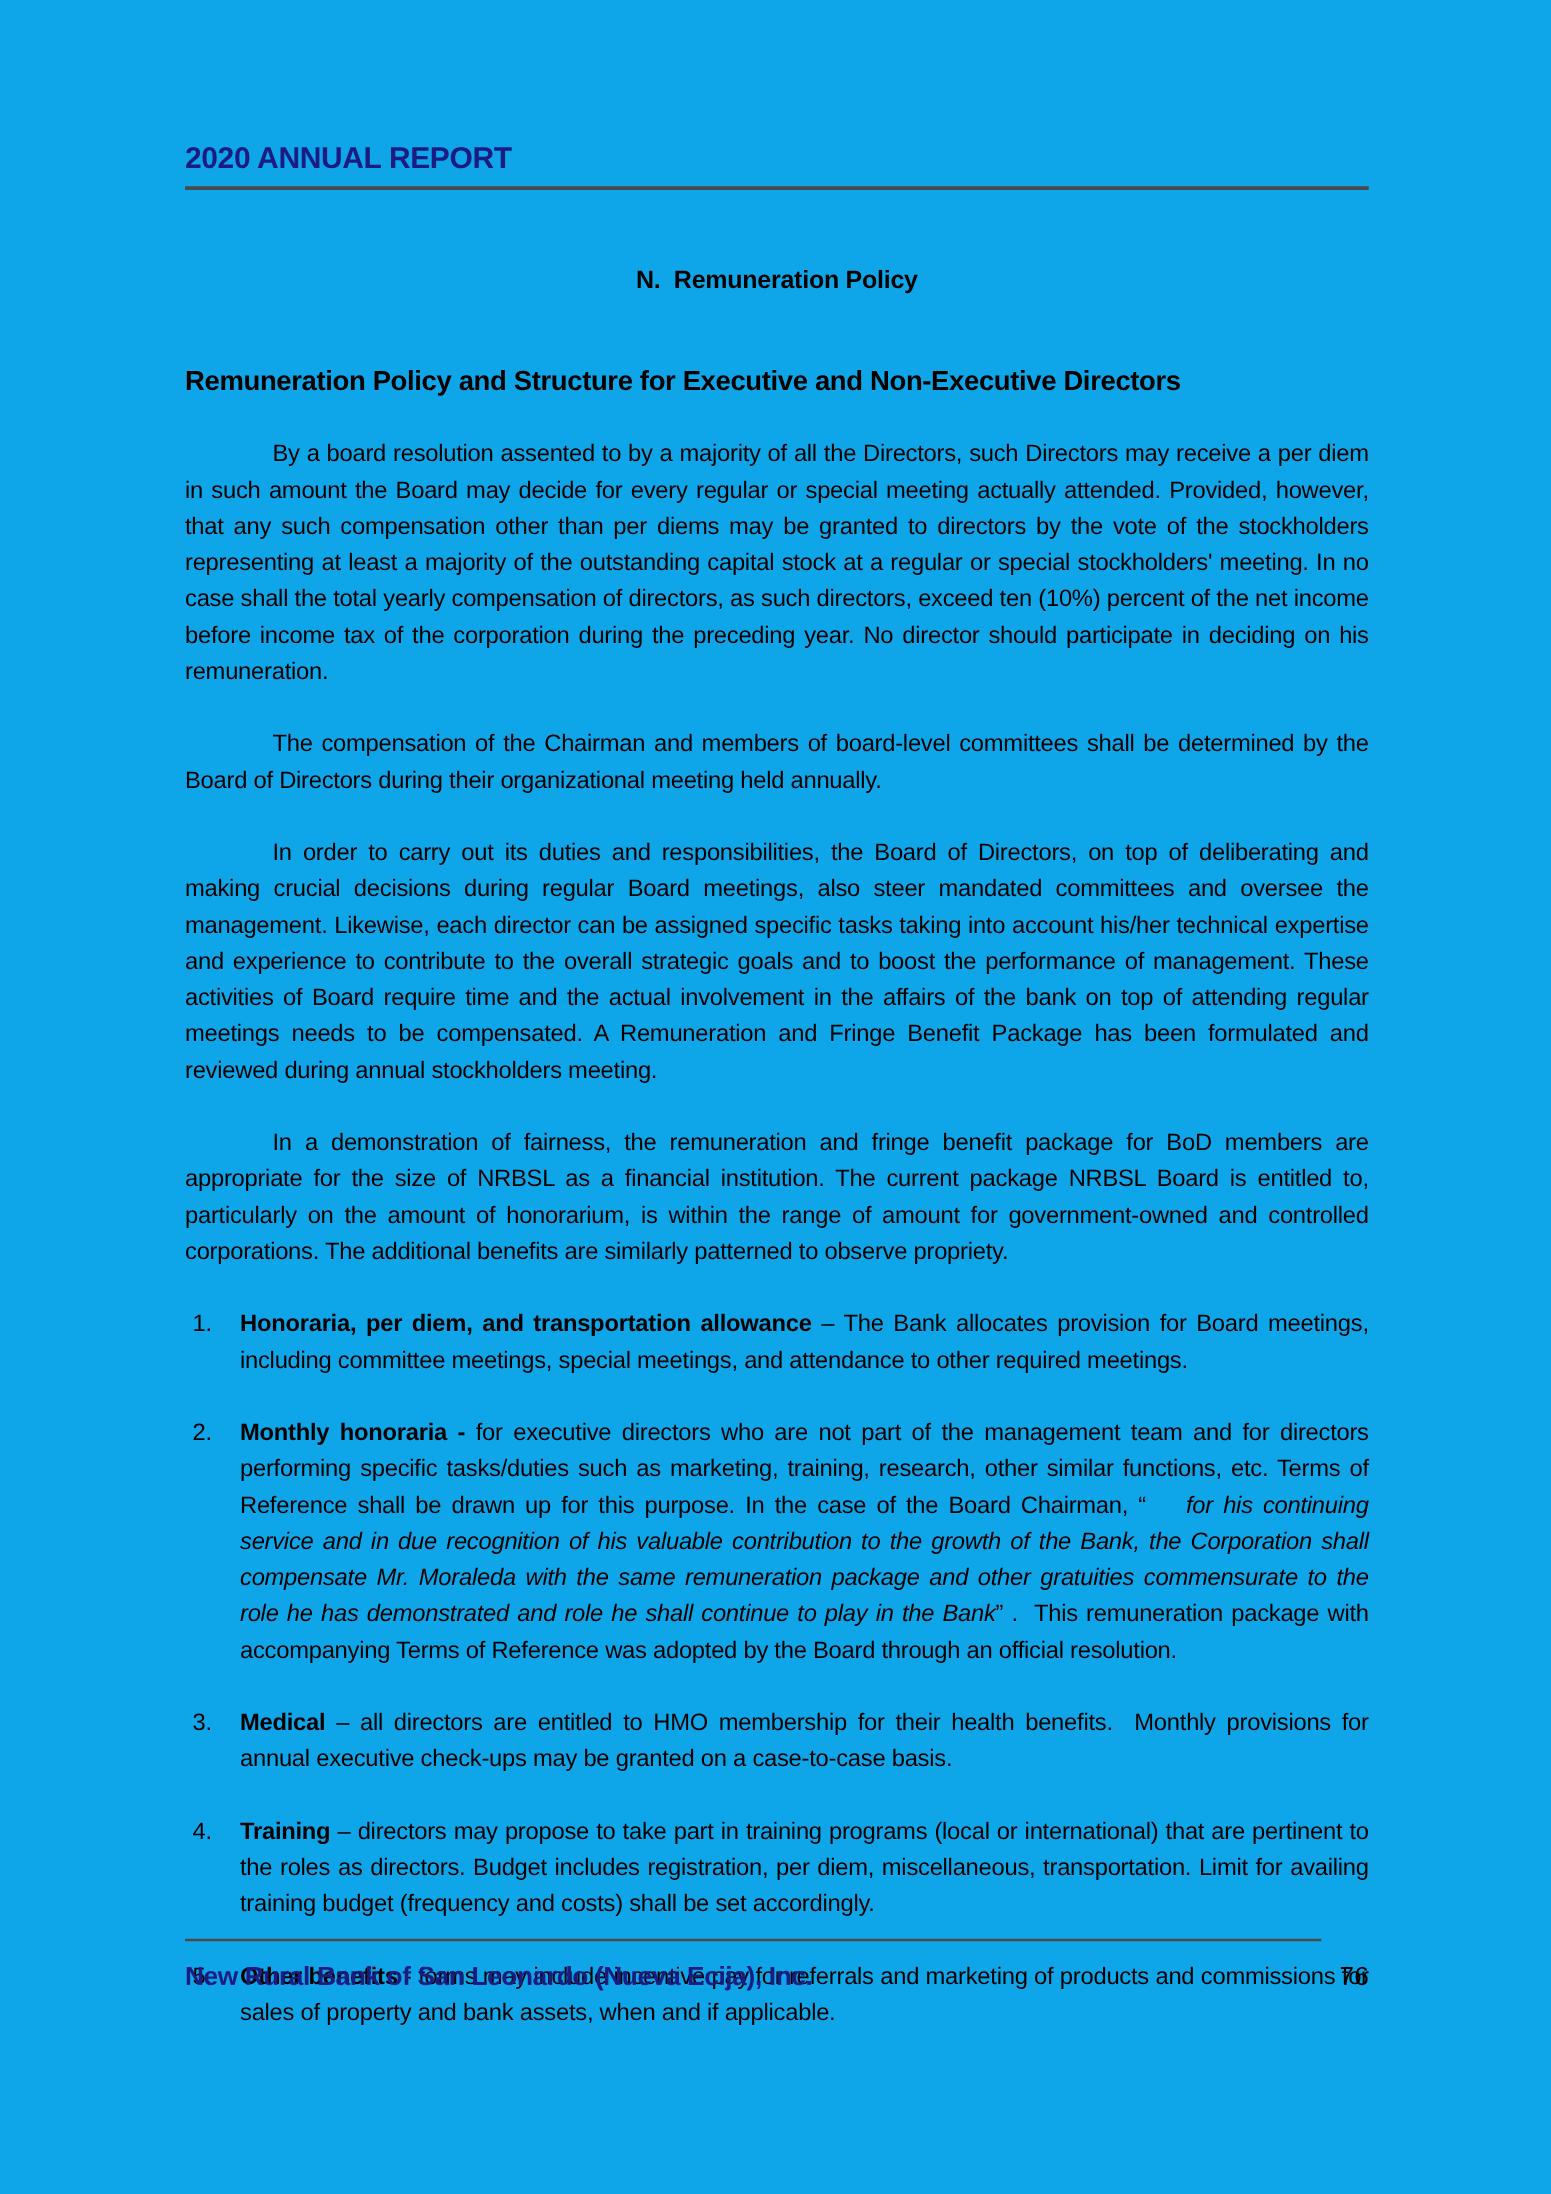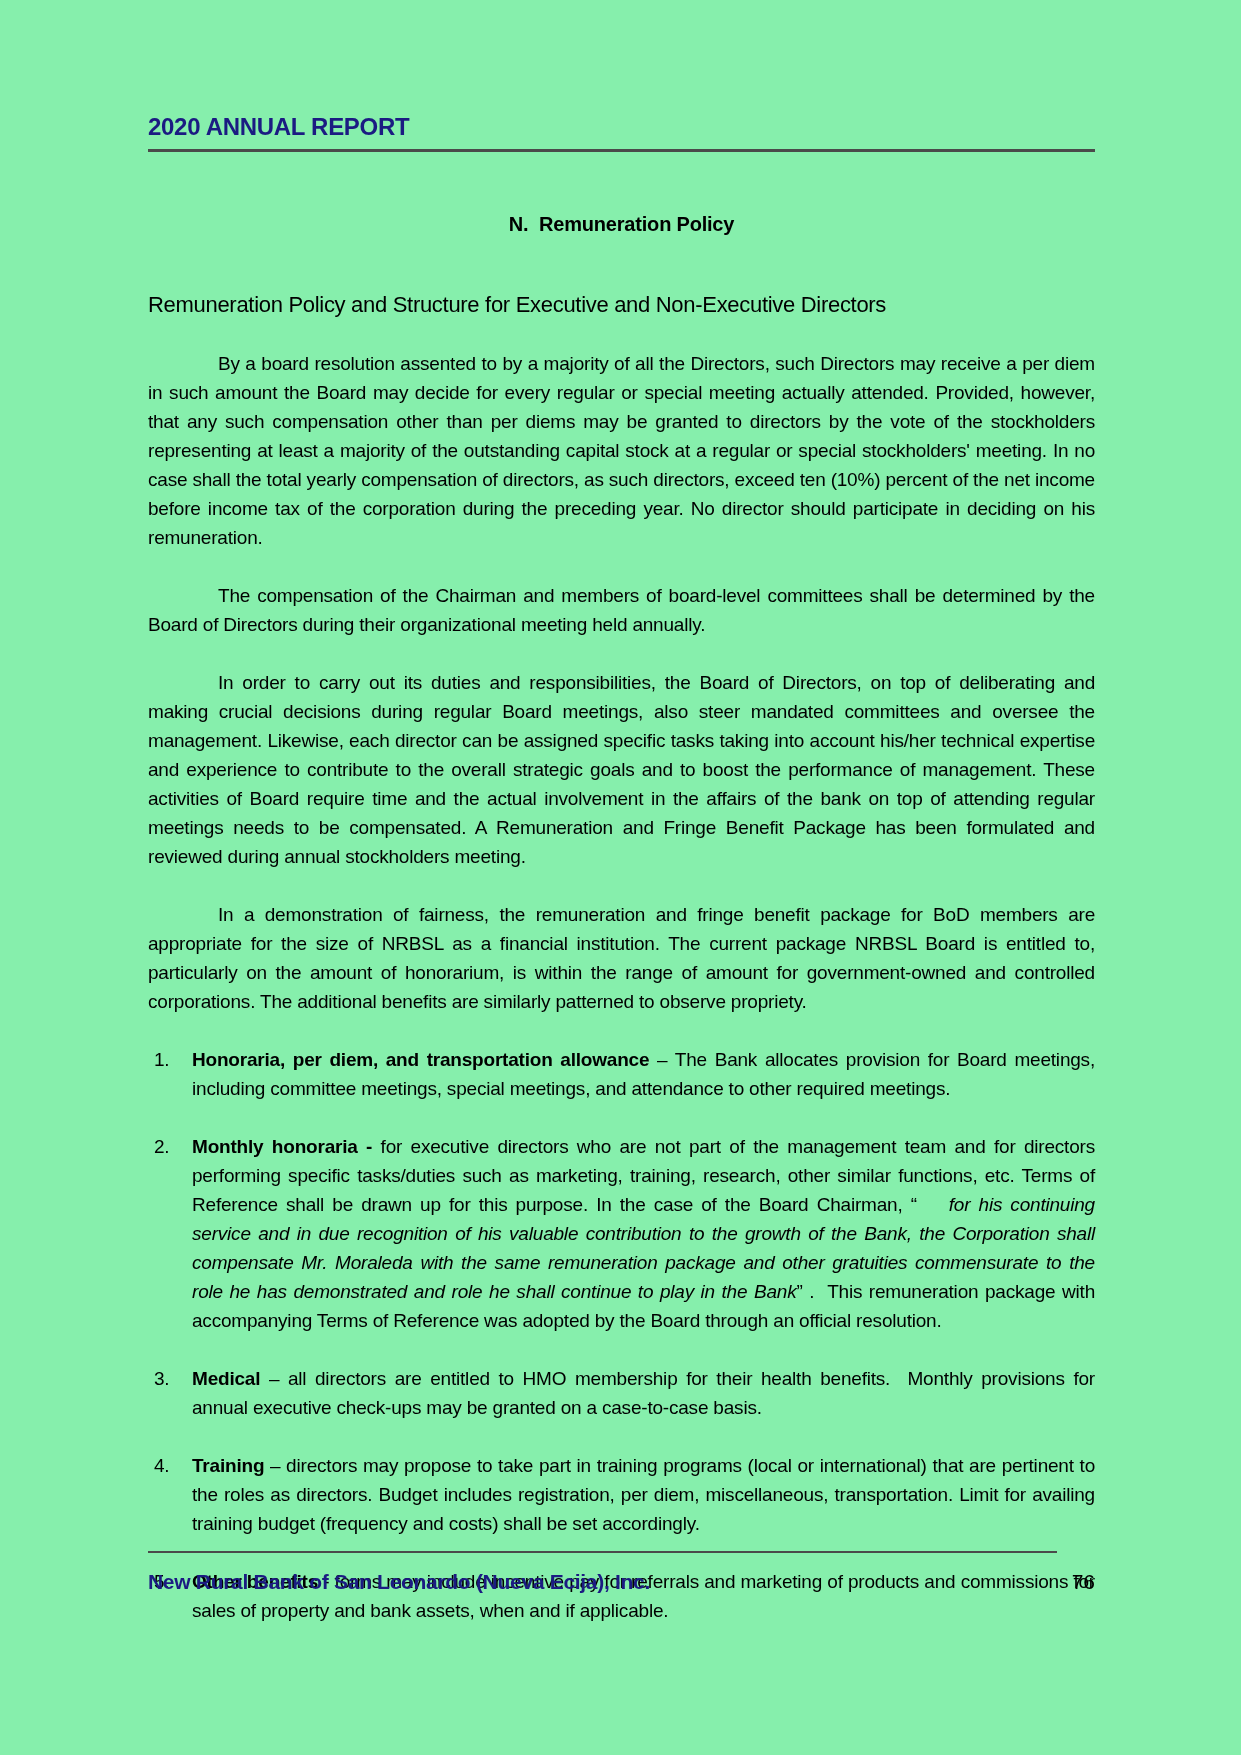--- a/index.html
+++ b/index.html
@@ -4,21 +4,21 @@
 <style>
   html, body {
     margin: 0;
     padding: 0;
     background: #ffffff;
   }
   .page {
     position: relative;
     width: 1241px;
     height: 1755px;
-    background: #86efac;
+    background: #0ea5e9;
     font-family: "Liberation Sans", sans-serif;
     color: #000000;
     box-sizing: border-box;
     padding: 113px 146px 0 148px;
     overflow: hidden;
   }
   
   .report-header-title {
     color: #1b1b82;
     font-size: 24px;
@@ -36,21 +36,21 @@
     margin: 61px 0 0 0;
     font-size: 20px;
     font-weight: bold;
     text-align: center;
     white-space: pre-wrap;
     letter-spacing: -0.2px;
   }
   .subsection-heading {
     margin: 56px 0 0 0;
     font-size: 22px;
-    font-weight: normal;
+    font-weight: bold;
     letter-spacing: -0.3px;
   }
   
   .body-copy {
     margin-top: 31px;
   }
   .body-copy p {
     margin: 3px 0 29px 0;
     font-size: 19px;
     line-height: 29px;

